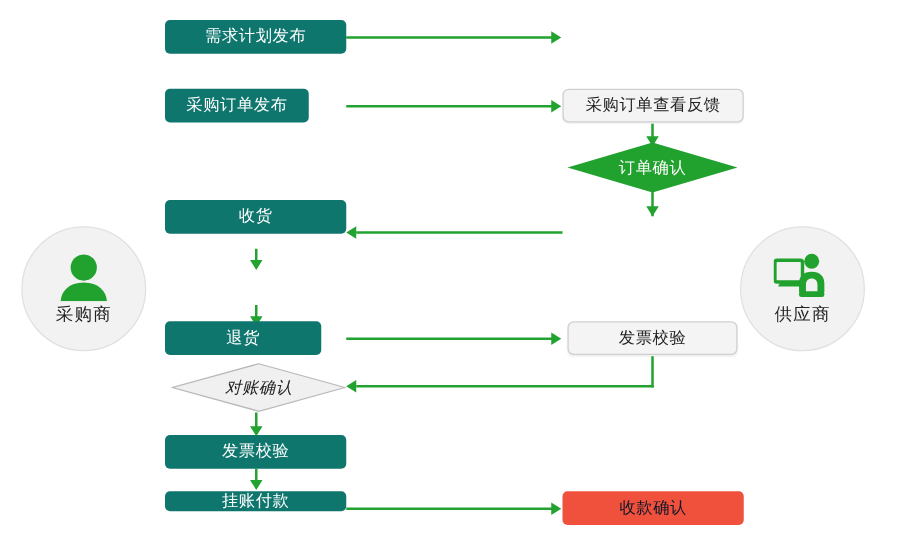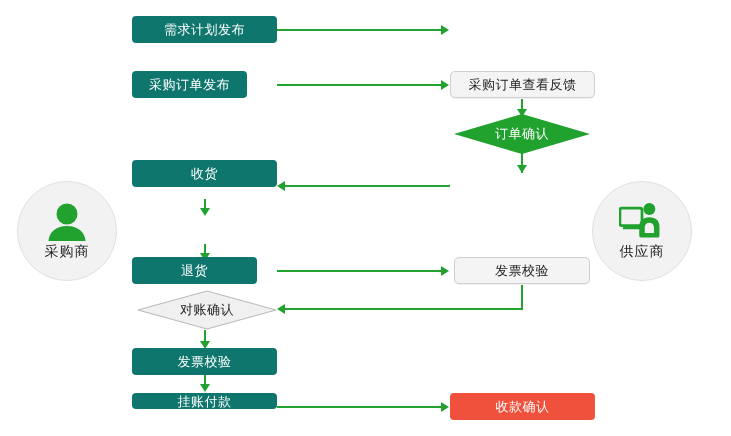--- a/index.html
+++ b/index.html
@@ -31,21 +31,21 @@
   }
 
   .node.green {
     background: #0f766e;
     color: #ffffff;
     border-radius: 4px;
   }
 
   .node.orange {
     background: #f0513c;
-    color: #ffffff;
+    color: #0f172a;
     border-radius: 4px;
   }
 
   .node.plain {
     background: #f4f4f4;
     color: #222222;
     border: 1px solid #cfcfcf;
     border-radius: 5px;
     box-shadow: 0 1px 1px rgba(0,0,0,0.06);
   }
@@ -61,21 +61,21 @@
     left: 0; top: 0;
     width: 100%; height: 100%;
     display: flex;
     align-items: center;
     justify-content: center;
     font-size: 13px;
     letter-spacing: 0.5px;
     white-space: nowrap;
   }
   .diamond.green .dlabel { color: #ffffff; }
-  .diamond.grey  .dlabel { color: #222222; }
+  .diamond.grey  .dlabel { color: #222222; font-style: italic; }
 
   
   .line {
     position: absolute;
     background: #22a22f;
     z-index: 1;
   }
   .line.h { height: 2px; }
   .line.v { width: 2px; }
 

